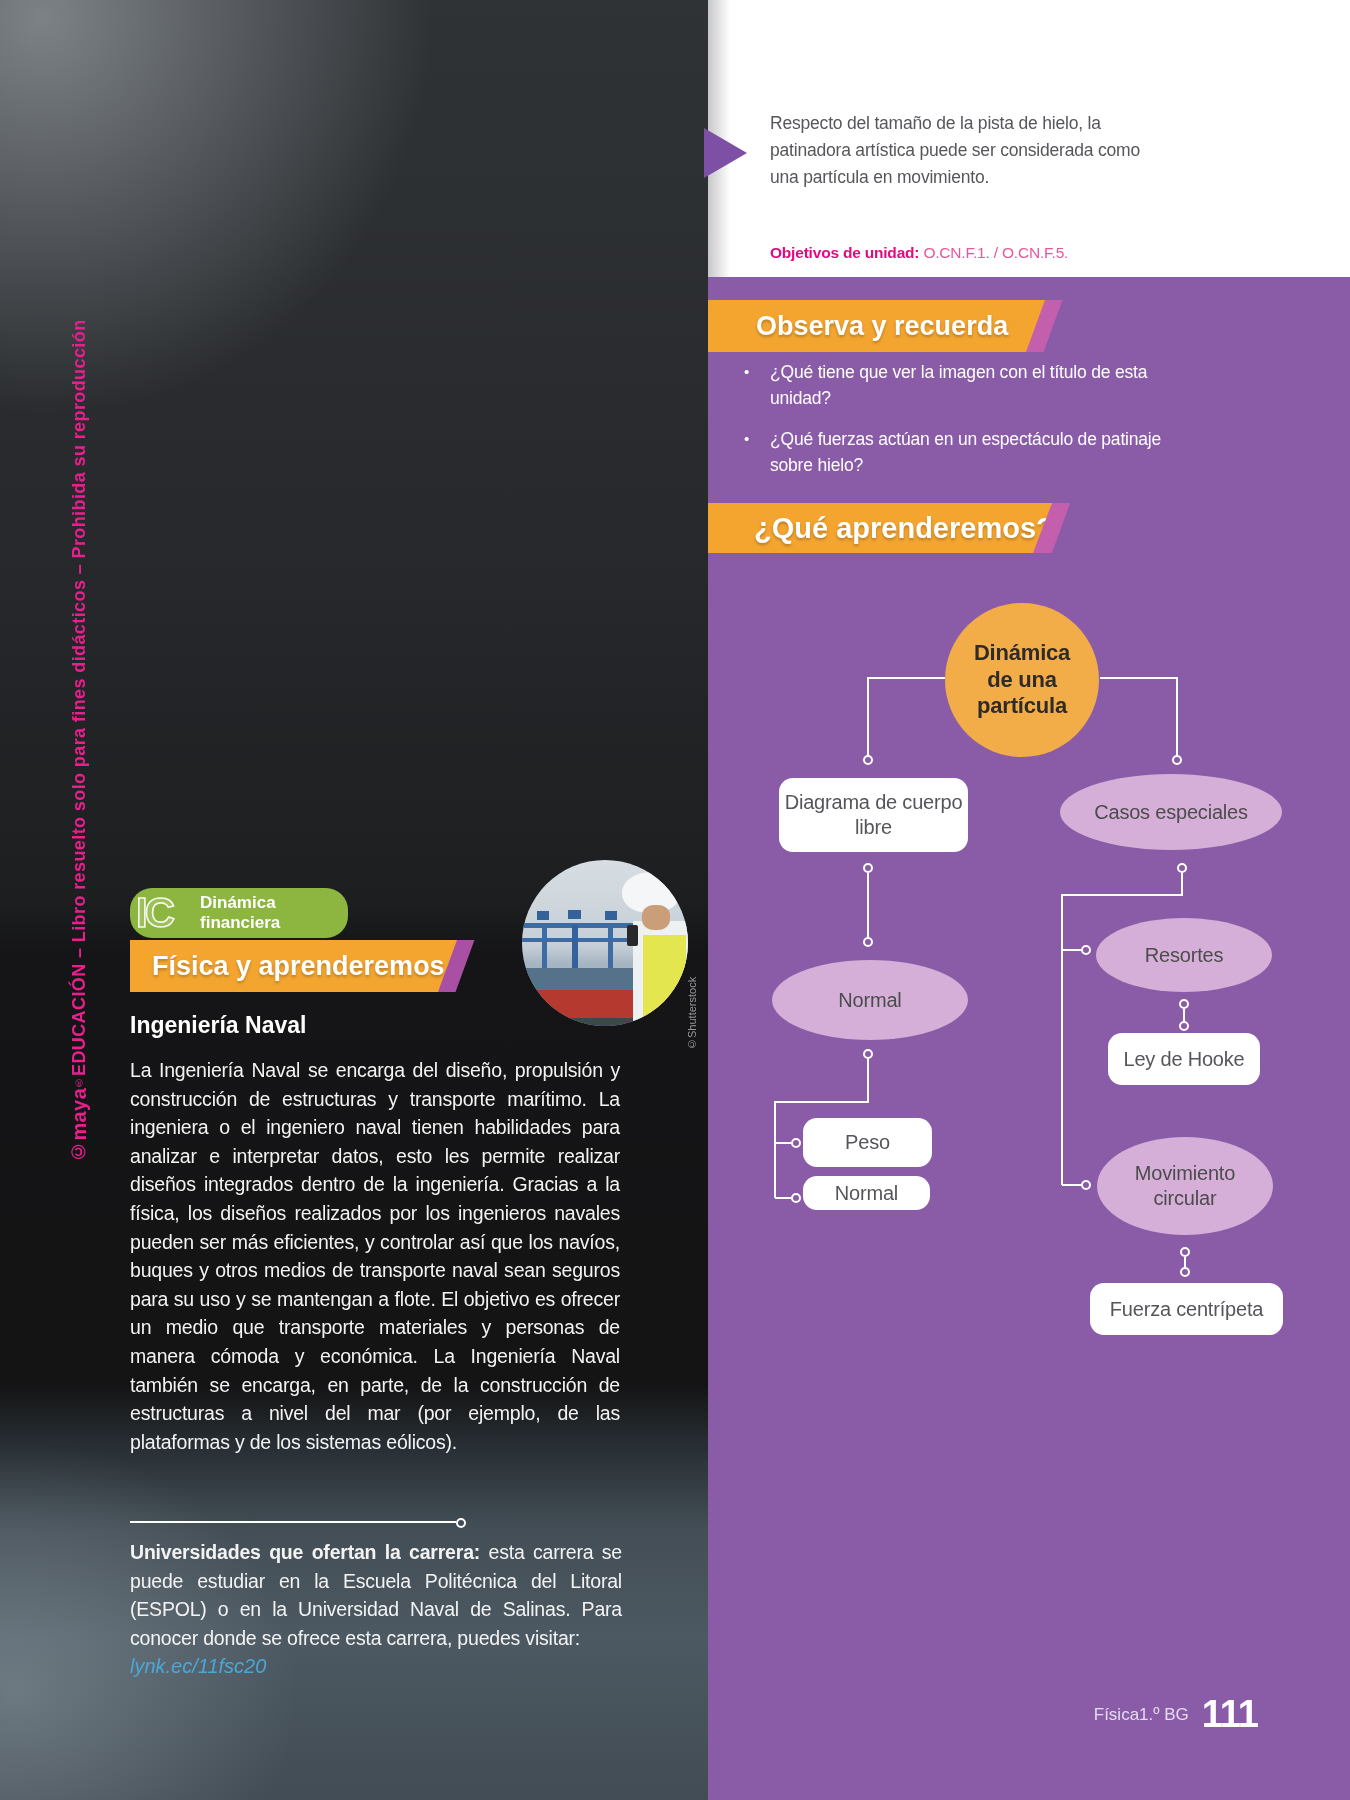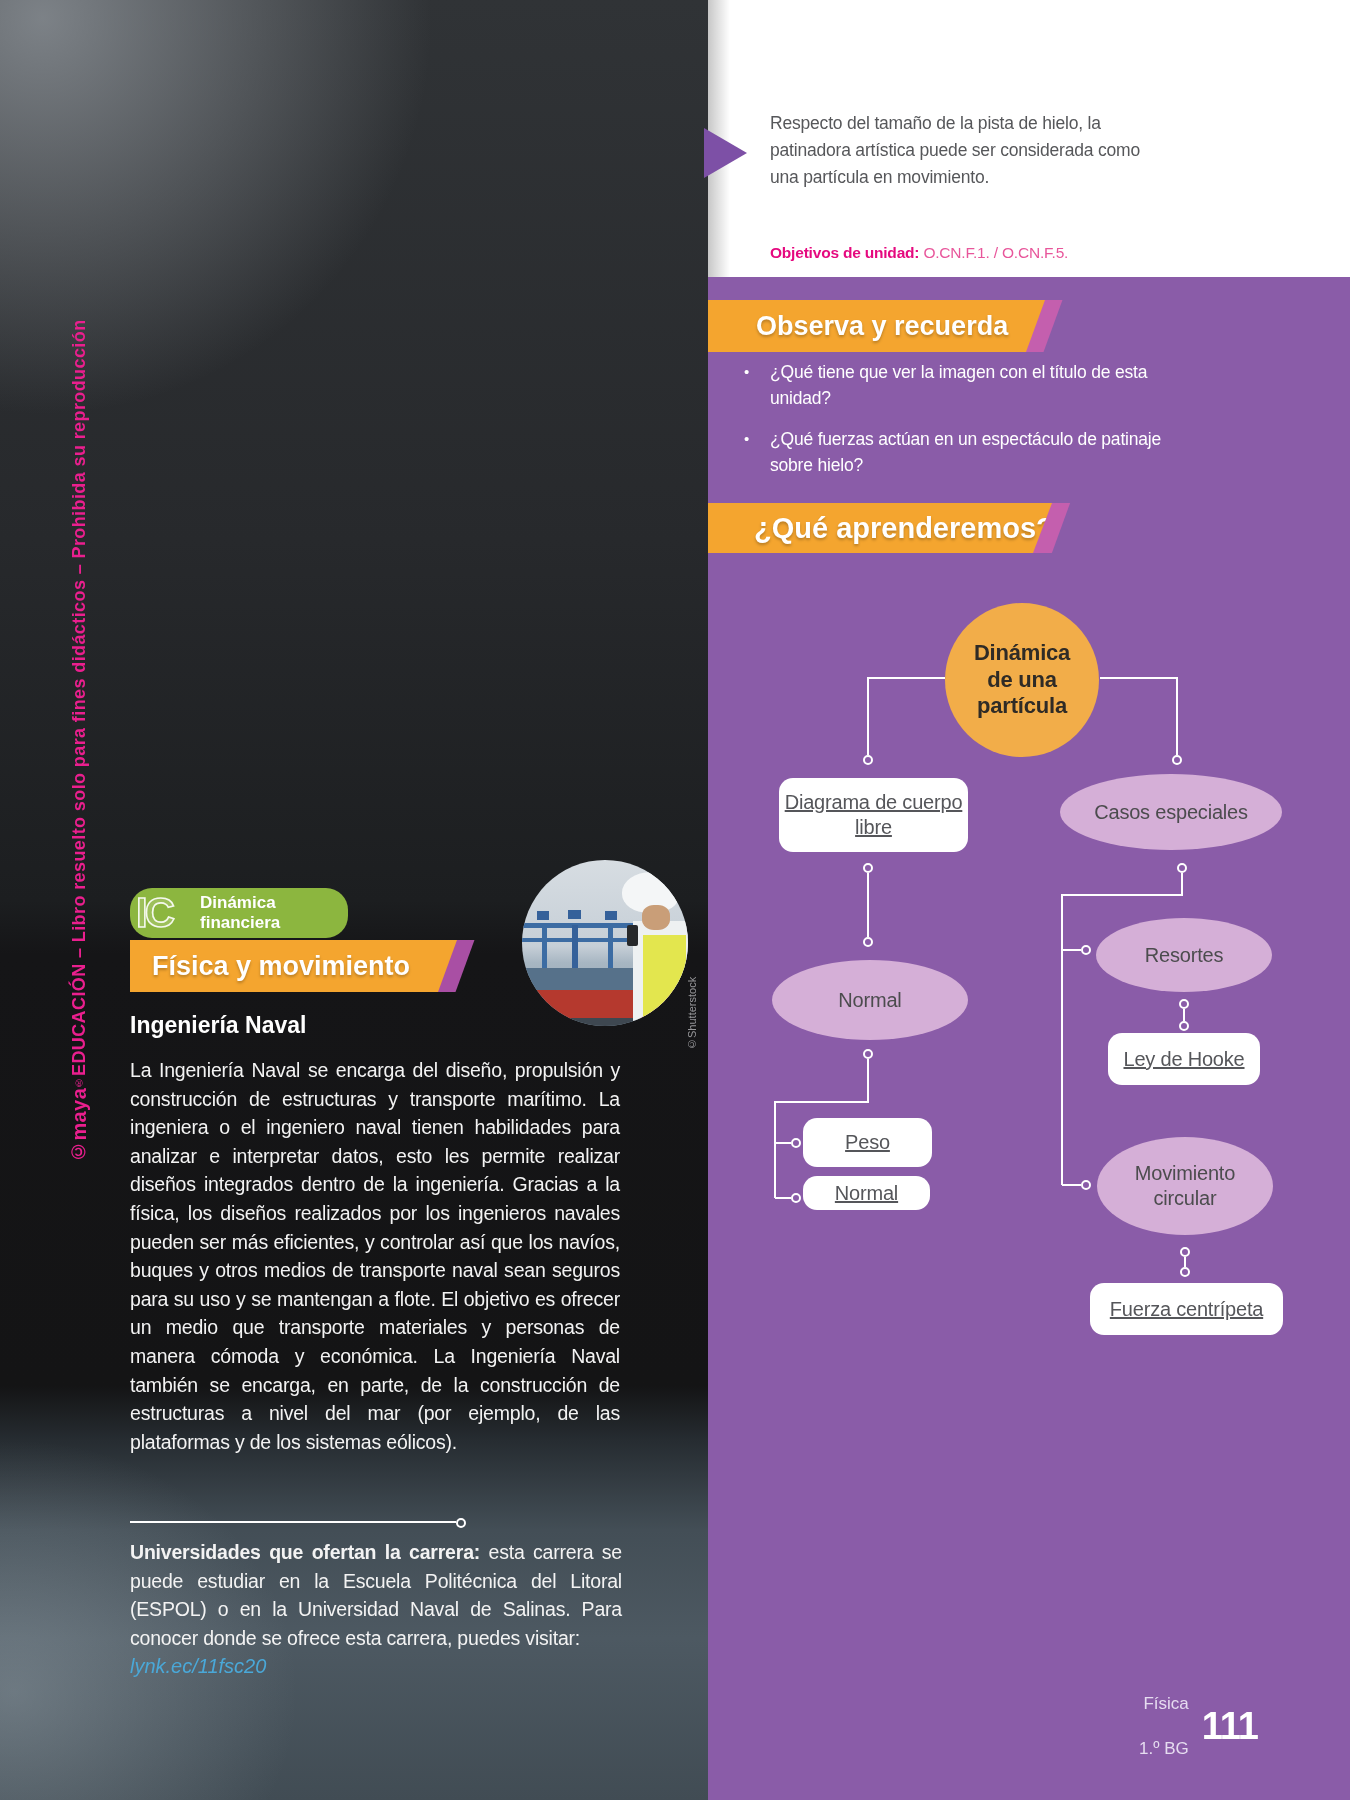--- a/index.html
+++ b/index.html
@@ -99,35 +99,35 @@
   .banner-r2{left:0;top:226px;width:370px;height:50px;}
   .banner-r2 .accent{left:333px;height:50px;background:#c45fae;}
   .banner-r2 .bar{width:344px;height:50px;background:#f4a52f;}
   .banner-r2 .banner-text{font-size:29px;padding-left:46px;}
 
   .map-lines{position:absolute;left:0;top:283px;width:642px;height:820px;}
 
   .node{position:absolute;display:flex;align-items:center;justify-content:center;text-align:center;
     color:#4c4c4e;font-size:20px;line-height:1.25;letter-spacing:-.2px;}
   .node.ellipse{background:#d5afd7;border-radius:50%;}
-  .node.wbox{background:#fff;border-radius:14px;color:#55565a;text-decoration:underline;}
+  .node.wbox{background:#fff;border-radius:14px;color:#55565a;}
   .root-node{left:237px;top:326px;width:154px;height:154px;border-radius:50%;background:#f2ad49;
     color:#2f2b26;font-weight:bold;font-size:22px;line-height:1.2;padding:0 16px;box-sizing:border-box;}
   .n-diagrama{left:71px;top:501px;width:189px;height:74px;border-radius:16px;}
   .n-casos{left:352px;top:497px;width:222px;height:76px;}
   .n-fuerzas{left:64px;top:683px;width:196px;height:80px;}
   .n-peso{left:95px;top:841px;width:129px;height:49px;}
   .n-normal{left:95px;top:899px;width:127px;height:34px;}
   .n-resortes{left:388px;top:641px;width:176px;height:74px;}
   .n-ley{left:400px;top:756px;width:152px;height:52px;}
   .n-movimiento{left:389px;top:860px;width:176px;height:98px;padding:0 20px;box-sizing:border-box;}
   .n-centripeta{left:382px;top:1006px;width:193px;height:52px;}
 
   .footer{position:absolute;right:92px;top:1416px;display:flex;align-items:center;gap:13px;}
-  .footer .course{color:#e6dcf0;font-size:17px;line-height:1.25;text-align:right;display:flex;flex-direction:column;gap:24px;}
+  .footer .course{color:#e6dcf0;font-size:17px;line-height:1.25;text-align:right;display:flex;flex-direction:row;}
   .footer .pagenum{color:#fff;font-size:38px;font-weight:bold;letter-spacing:-1px;}
 </style>
 </head>
 <body>
 
 <div class="page">
 
   <div class="left-col">
 
     <div class="watermark">
@@ -140,21 +140,21 @@
       <span class="badge-logo">IC</span>
       <span class="badge-text">
         <span>Dinámica</span>
         <span>financiera</span>
       </span>
     </div>
 
     <div class="banner banner-left">
       <span class="accent"></span>
       <span class="bar">
-        <span class="banner-text">Física y movimiento</span>
+        <span class="banner-text">Física y aprenderemos</span>
       </span>
     </div>
 
     <div class="photo">
       <div class="crane-cab1"></div>
       <div class="crane-cab2"></div>
       <div class="crane-cab3"></div>
       <div class="crane-beam1"></div>
       <div class="crane-beam2"></div>
       <div class="crane-post1"></div>

